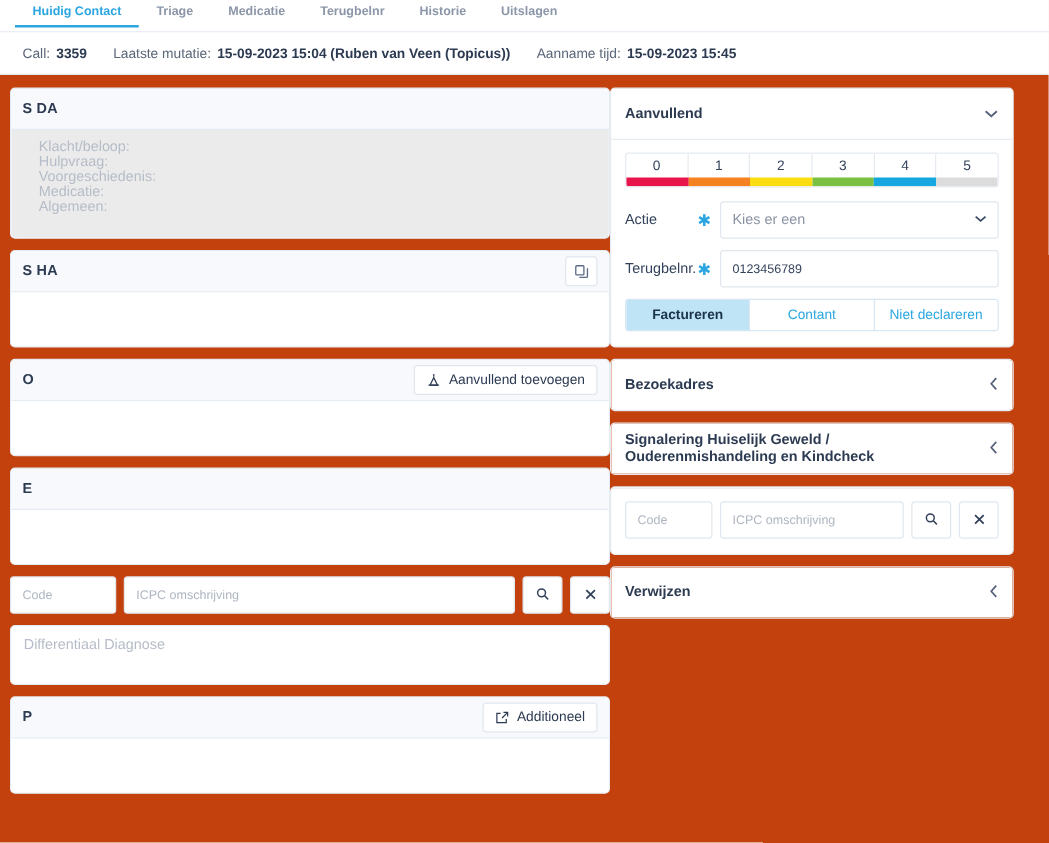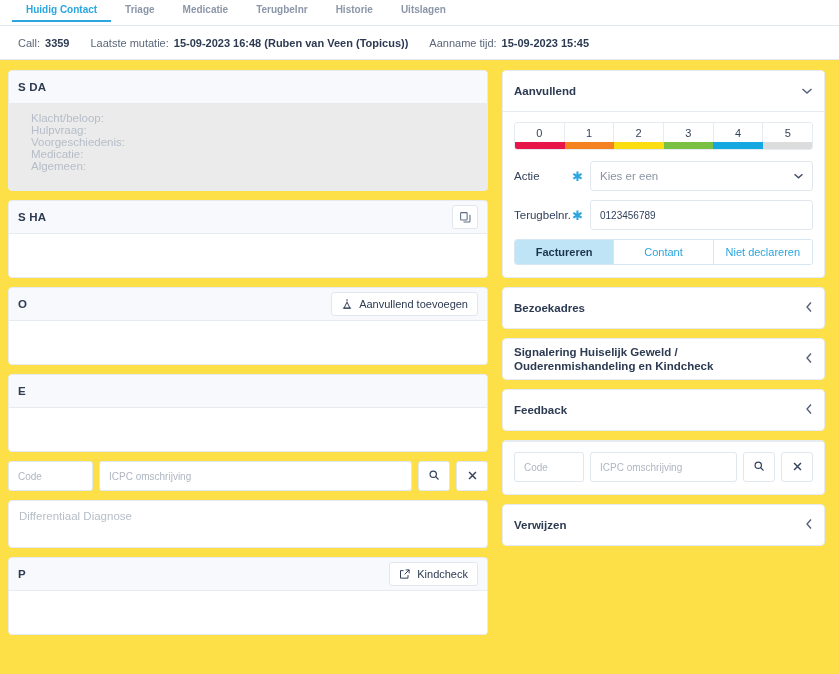--- a/index.html
+++ b/index.html
@@ -50,25 +50,24 @@
     font-size: 11px;
     color: #5a6678;
     gap: 5px;
   }
   .infobar .lbl { color: #5a6678; }
   .infobar .val { font-weight: bold; color: #2c3a52; }
   .infobar .grp { display: flex; gap: 5px; margin-right: 16px; }
 
   
   .page {
-    background: #fde047;
+    background: #c2410c;
     height: 614px;
     display: flex;
     padding: 10px 8px 0 8px;
-    gap: 14px;
     overflow: hidden;
   }
   .col-left { width: 480px; flex: none; }
   .col-right { width: 323px; flex: none; }
 
   
   .card {
     background: #ffffff;
     border: 1px solid #e6ebf1;
     border-radius: 4px;
@@ -297,21 +296,21 @@
   <div class="tab">Uitslagen</div>
 </div>
 
 <div class="infobar">
   <div class="grp">
     <span class="lbl">Call:</span>
     <span class="val">3359</span>
   </div>
   <div class="grp">
     <span class="lbl">Laatste mutatie:</span>
-    <span class="val">15-09-2023 16:48 (Ruben van Veen (Topicus))</span>
+    <span class="val">15-09-2023 15:04 (Ruben van Veen (Topicus))</span>
   </div>
   <div class="grp">
     <span class="lbl">Aanname tijd:</span>
     <span class="val">15-09-2023 15:45</span>
   </div>
 </div>
 
 <div class="page">
 
   <div class="col-left">
@@ -402,21 +401,21 @@
       <div class="card-head">
         <span class="card-title">P</span>
         <button class="hbtn">
           <span>
             <svg width="12" height="12" viewBox="0 0 16 16" fill="none" stroke="#2c3a52" stroke-width="1.3">
               <path d="M9 2.5h4.5V7"></path>
               <path d="M13.5 2.5L7.5 8.5"></path>
               <path d="M12 9.5v4h-10v-10h4"></path>
             </svg>
           </span>
-          <span>Kindcheck</span>
+          <span>Additioneel</span>
         </button>
       </div>
       <div class="card-body">
         <textarea class="txtarea" rows="2" style="height: 43px;"></textarea>
       </div>
     </div>
 
   </div>
 
   <div class="col-right">
@@ -496,30 +495,20 @@
       <div class="acc-head">
         <span class="acc-title">Signalering Huiselijk Geweld / Ouderenmishandeling en Kindcheck</span>
         <span class="chev">
           <svg width="8" height="12" viewBox="0 0 8 12" fill="none" stroke="#56627a" stroke-width="1.4">
             <path d="M6 1.5L2 6l4 4.5"></path>
           </svg>
         </span>
       </div>
     </div>
 
-    <div class="acc">
-      <div class="acc-head">
-        <span class="acc-title">Feedback</span>
-        <span class="chev">
-          <svg width="8" height="12" viewBox="0 0 8 12" fill="none" stroke="#56627a" stroke-width="1.4">
-            <path d="M6 1.5L2 6l4 4.5"></path>
-          </svg>
-        </span>
-      </div>
-    </div>
 
     <div class="acc">
       <div class="acc-body">
         <div class="ep-row">
           <input class="inp ep-code" placeholder="Code" style="">
           <input class="inp inp-icpc" placeholder="ICPC omschrijving" style="">
           <button class="sqbtn">
             <span>
               <svg width="12" height="12" viewBox="0 0 16 16" fill="none" stroke="#33425b" stroke-width="1.6">
                 <circle cx="7" cy="7" r="4.2"></circle>

